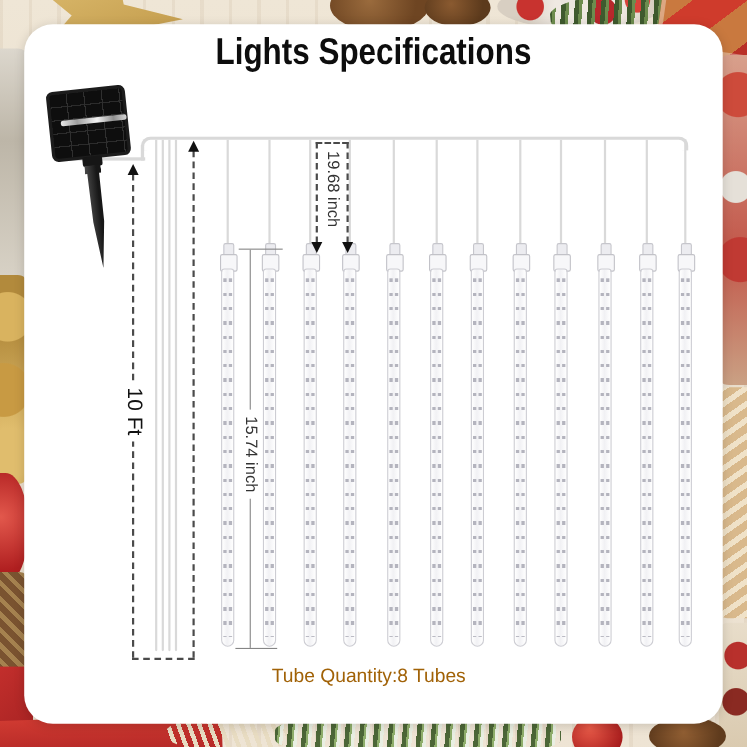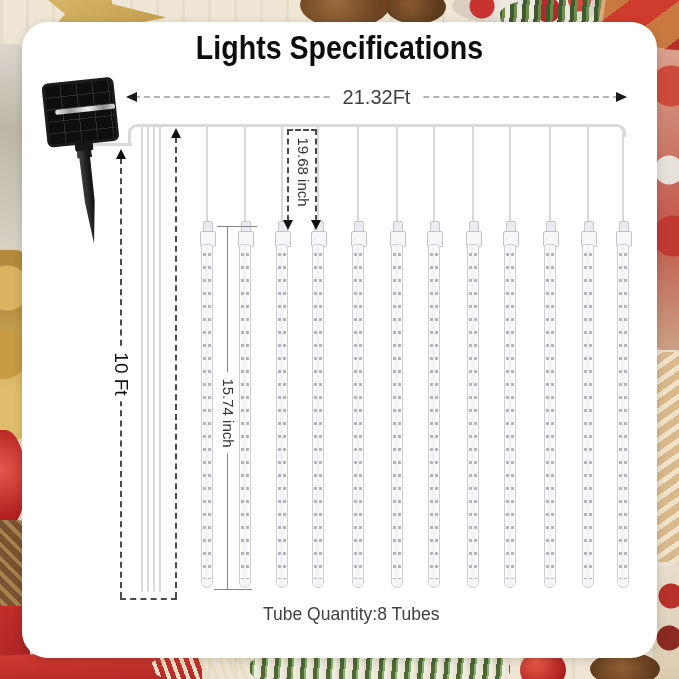--- a/index.html
+++ b/index.html
@@ -113,21 +113,21 @@
     border-right:5px solid transparent;border-top:10px solid #111;}
   .rot-label{position:absolute;transform:translate(-50%,-50%) rotate(90deg);background:#fff;
     padding:1px 6px;white-space:nowrap;color:#2e2e2e;}
   .lbl-10ft{font-size:19px;color:#111;}
   .lbl-small{font-size:15px;color:#333;}
   
   .tlen-line{position:absolute;left:227px;top:227px;width:1px;height:362px;background:#858585;}
   .tlen-tick-top{position:absolute;left:217px;top:226px;width:40px;height:1px;background:#858585;}
   .tlen-tick-bot{position:absolute;left:214px;top:589px;width:38px;height:1px;background:#858585;}
   
-  .specs{position:absolute;left:263px;top:602px;font-size:17.5px;line-height:24px;color:#404040;}
+  .specs{position:absolute;left:247px;top:602px;font-size:17.5px;line-height:24px;color:#a16207;}
   
   .panel-group{position:absolute;left:44px;top:76px;width:80px;height:170px;
     transform:rotate(-6deg);transform-origin:50% 30%;}
   .panel-face{position:absolute;left:2px;top:4px;width:72px;height:64px;background:#0e0e0e;
     border:3px solid #1c1c1c;border-radius:6px;box-sizing:border-box;
     background-image:
       repeating-linear-gradient(to right,transparent 0 15px,#2f2f2f 15px 16px),
       repeating-linear-gradient(to bottom,transparent 0 11px,#2c2c2c 11px 12px);}
   .panel-strip{position:absolute;left:8px;top:24px;width:60px;height:5px;border-radius:2px;
     background:linear-gradient(to right,#e8e8e8,#9f9f9f 25%,#f2f2f2 55%,#8f8f8f 80%,#d5d5d5);}
@@ -243,26 +243,20 @@
         <div class="cap"></div>
         <div class="collar"></div>
         <div class="tube"></div>
       </div>
       <div class="bundle-line" style="left: 141px;"></div>
       <div class="bundle-line" style="left: 147px;"></div>
       <div class="bundle-line" style="left: 153px;"></div>
       <div class="bundle-line" style="left: 159px;"></div>
     </div>
 
-  <div class="dim-total">
-    <div class="dash"></div>
-    <div class="arrow-left"></div>
-    <div class="arrow-right"></div>
-    <span class="dim-label">21.32Ft</span>
-  </div>
 
   <div class="vdash" style="left:120px;top:158px;height:440px;"></div>
   <div class="arrow-up" style="left:116px;top:149px;"></div>
   <div class="vdash" style="left:175px;top:137px;height:461px;"></div>
   <div class="arrow-up" style="left:171px;top:128px;"></div>
   <div class="hdash" style="left:120px;top:598px;width:57px;"></div>
   <span class="rot-label lbl-10ft" style="left:121px;top:374px;">10 Ft</span>
 
   <div class="hdash" style="left:287px;top:129px;width:30px;"></div>
   <div class="vdash" style="left:287px;top:129px;height:92px;"></div>

